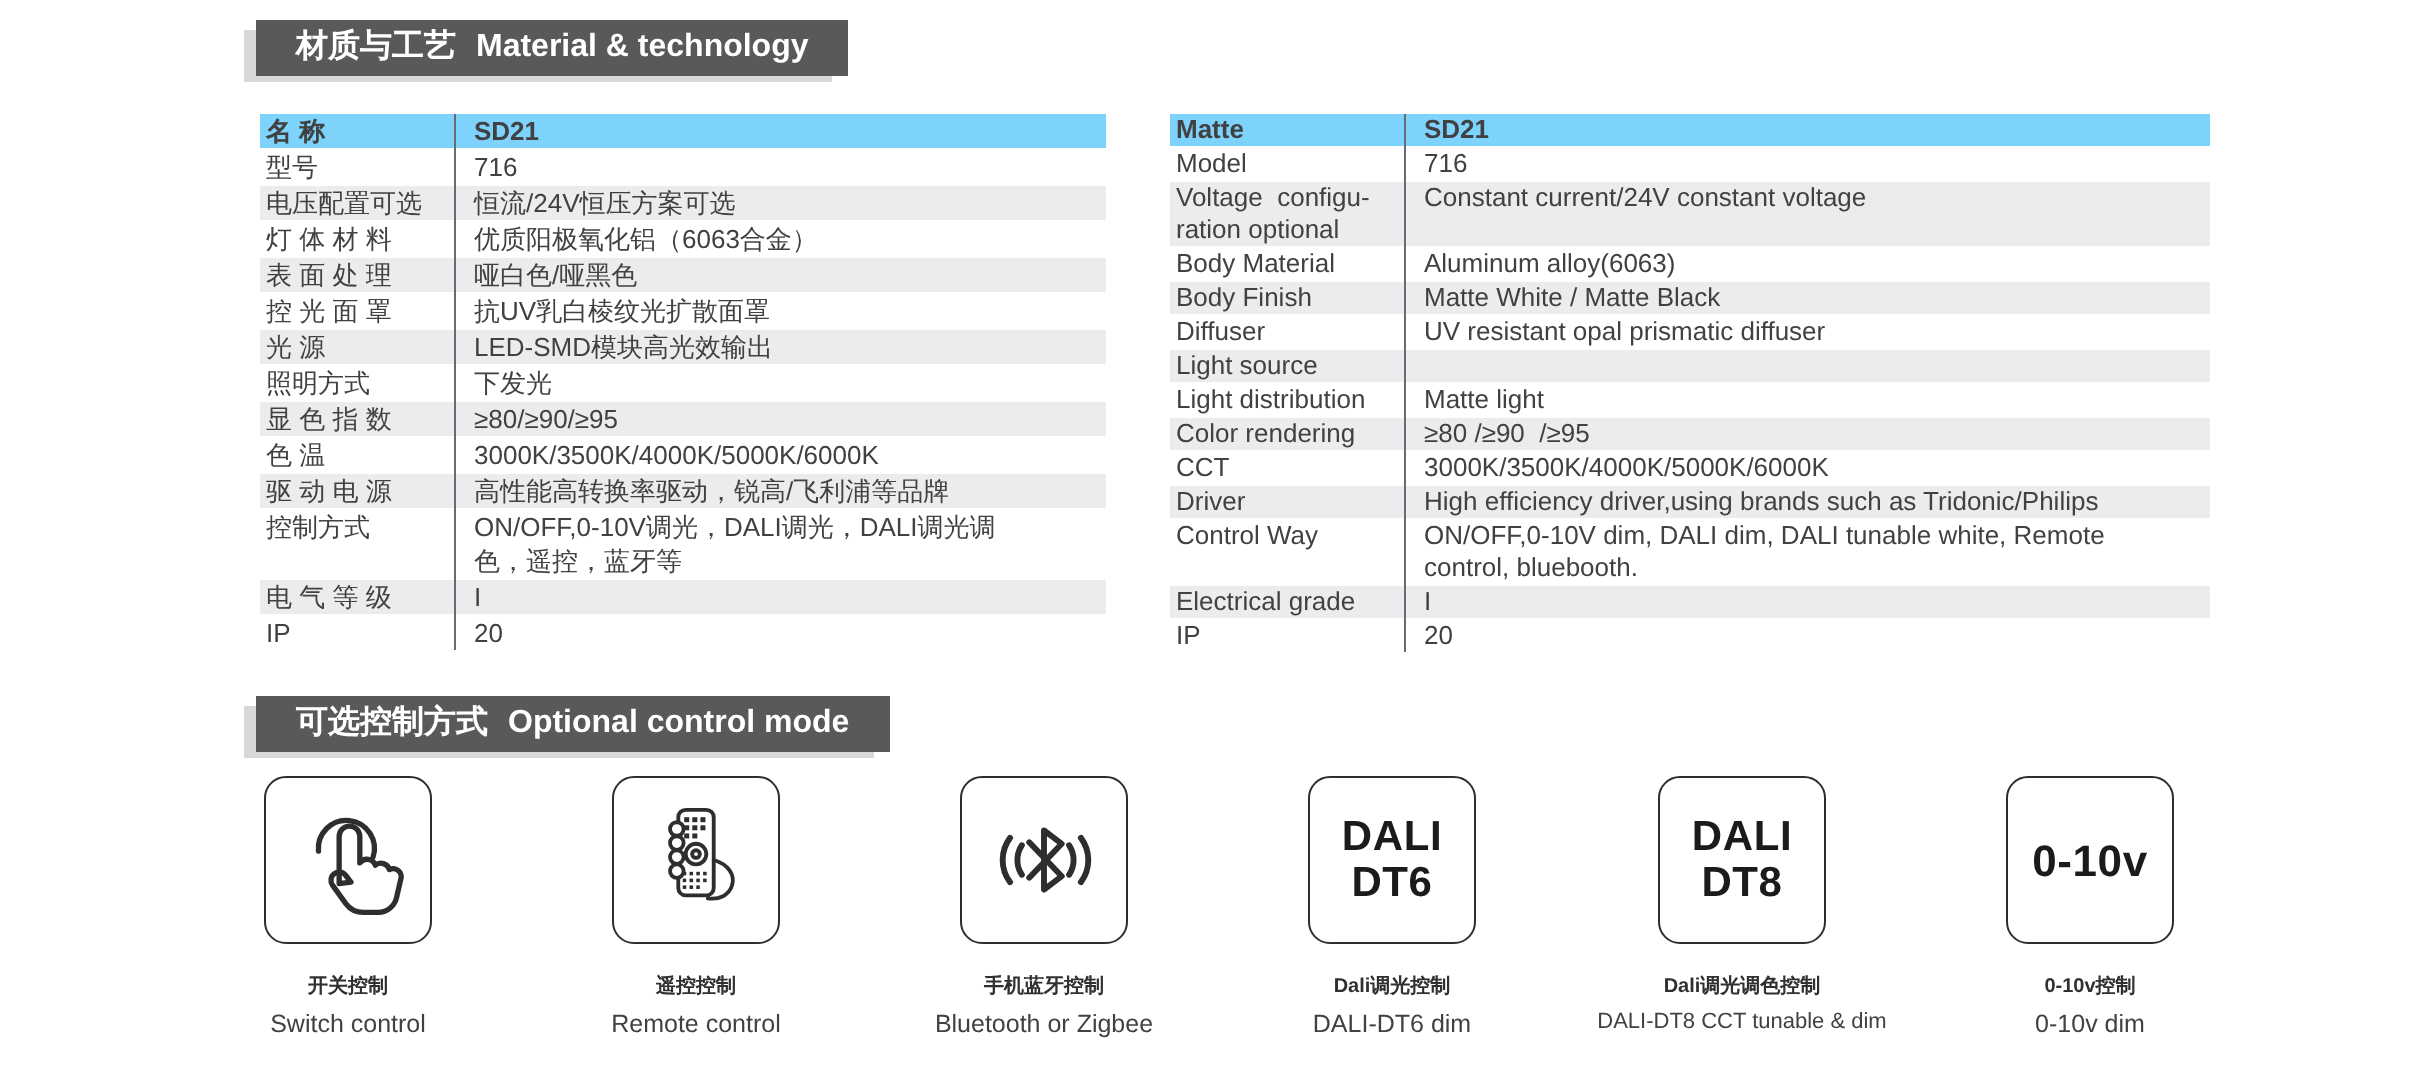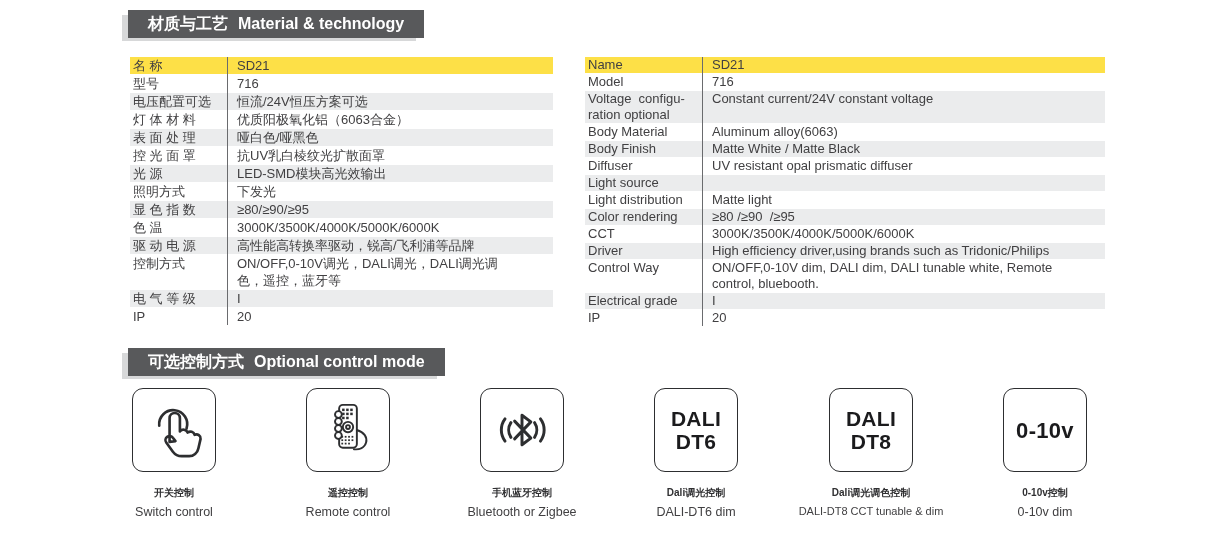--- a/index.html
+++ b/index.html
@@ -13,21 +13,21 @@
   .sec-header .zh{margin-right:10px;}
   #hdr-materials{left:128px;top:10px;}
   #hdr-controls{left:128px;top:348px;}
 
   
   .spec-table{position:absolute;top:57px;font-size:13px;}
   .spec-table::before{content:"";position:absolute;left:var(--div);top:0;bottom:1px;width:1px;
                       background:#6a6b6e;z-index:2;}
   .spec-table .row{display:flex;margin-bottom:1px;background:#fff;}
   .spec-table .row:nth-of-type(odd){background:#ebeced;}
-  .spec-table .row:first-of-type{background:#fde047;}
+  .spec-table .row:first-of-type{background:#7dd3fc;font-weight:bold;}
   .spec-table .cell{white-space:pre;}
   .spec-table .label{width:var(--div);box-sizing:border-box;padding-left:3px;}
   .spec-table .value{flex:1;padding-left:10px;}
   #table-cn{left:130px;width:423px;--div:97px;}
   #table-cn .row{line-height:17px;}
   #table-en{left:585px;width:520px;--div:117px;}
   #table-en .row{line-height:16px;}
 
   
   #cards{position:absolute;left:0;top:388px;width:1216px;height:150px;}
@@ -123,21 +123,21 @@
 
       <div class="row">
         <div class="cell label">IP</div>
         <div class="cell value">20</div>
       </div>
     </div>
 
   <div id="table-en" class="spec-table">
 
       <div class="row">
-        <div class="cell label">Name</div>
+        <div class="cell label">Matte</div>
         <div class="cell value">SD21</div>
       </div>
 
       <div class="row">
         <div class="cell label">Model</div>
         <div class="cell value">716</div>
       </div>
 
       <div class="row">
         <div class="cell label">Voltage  configu-

